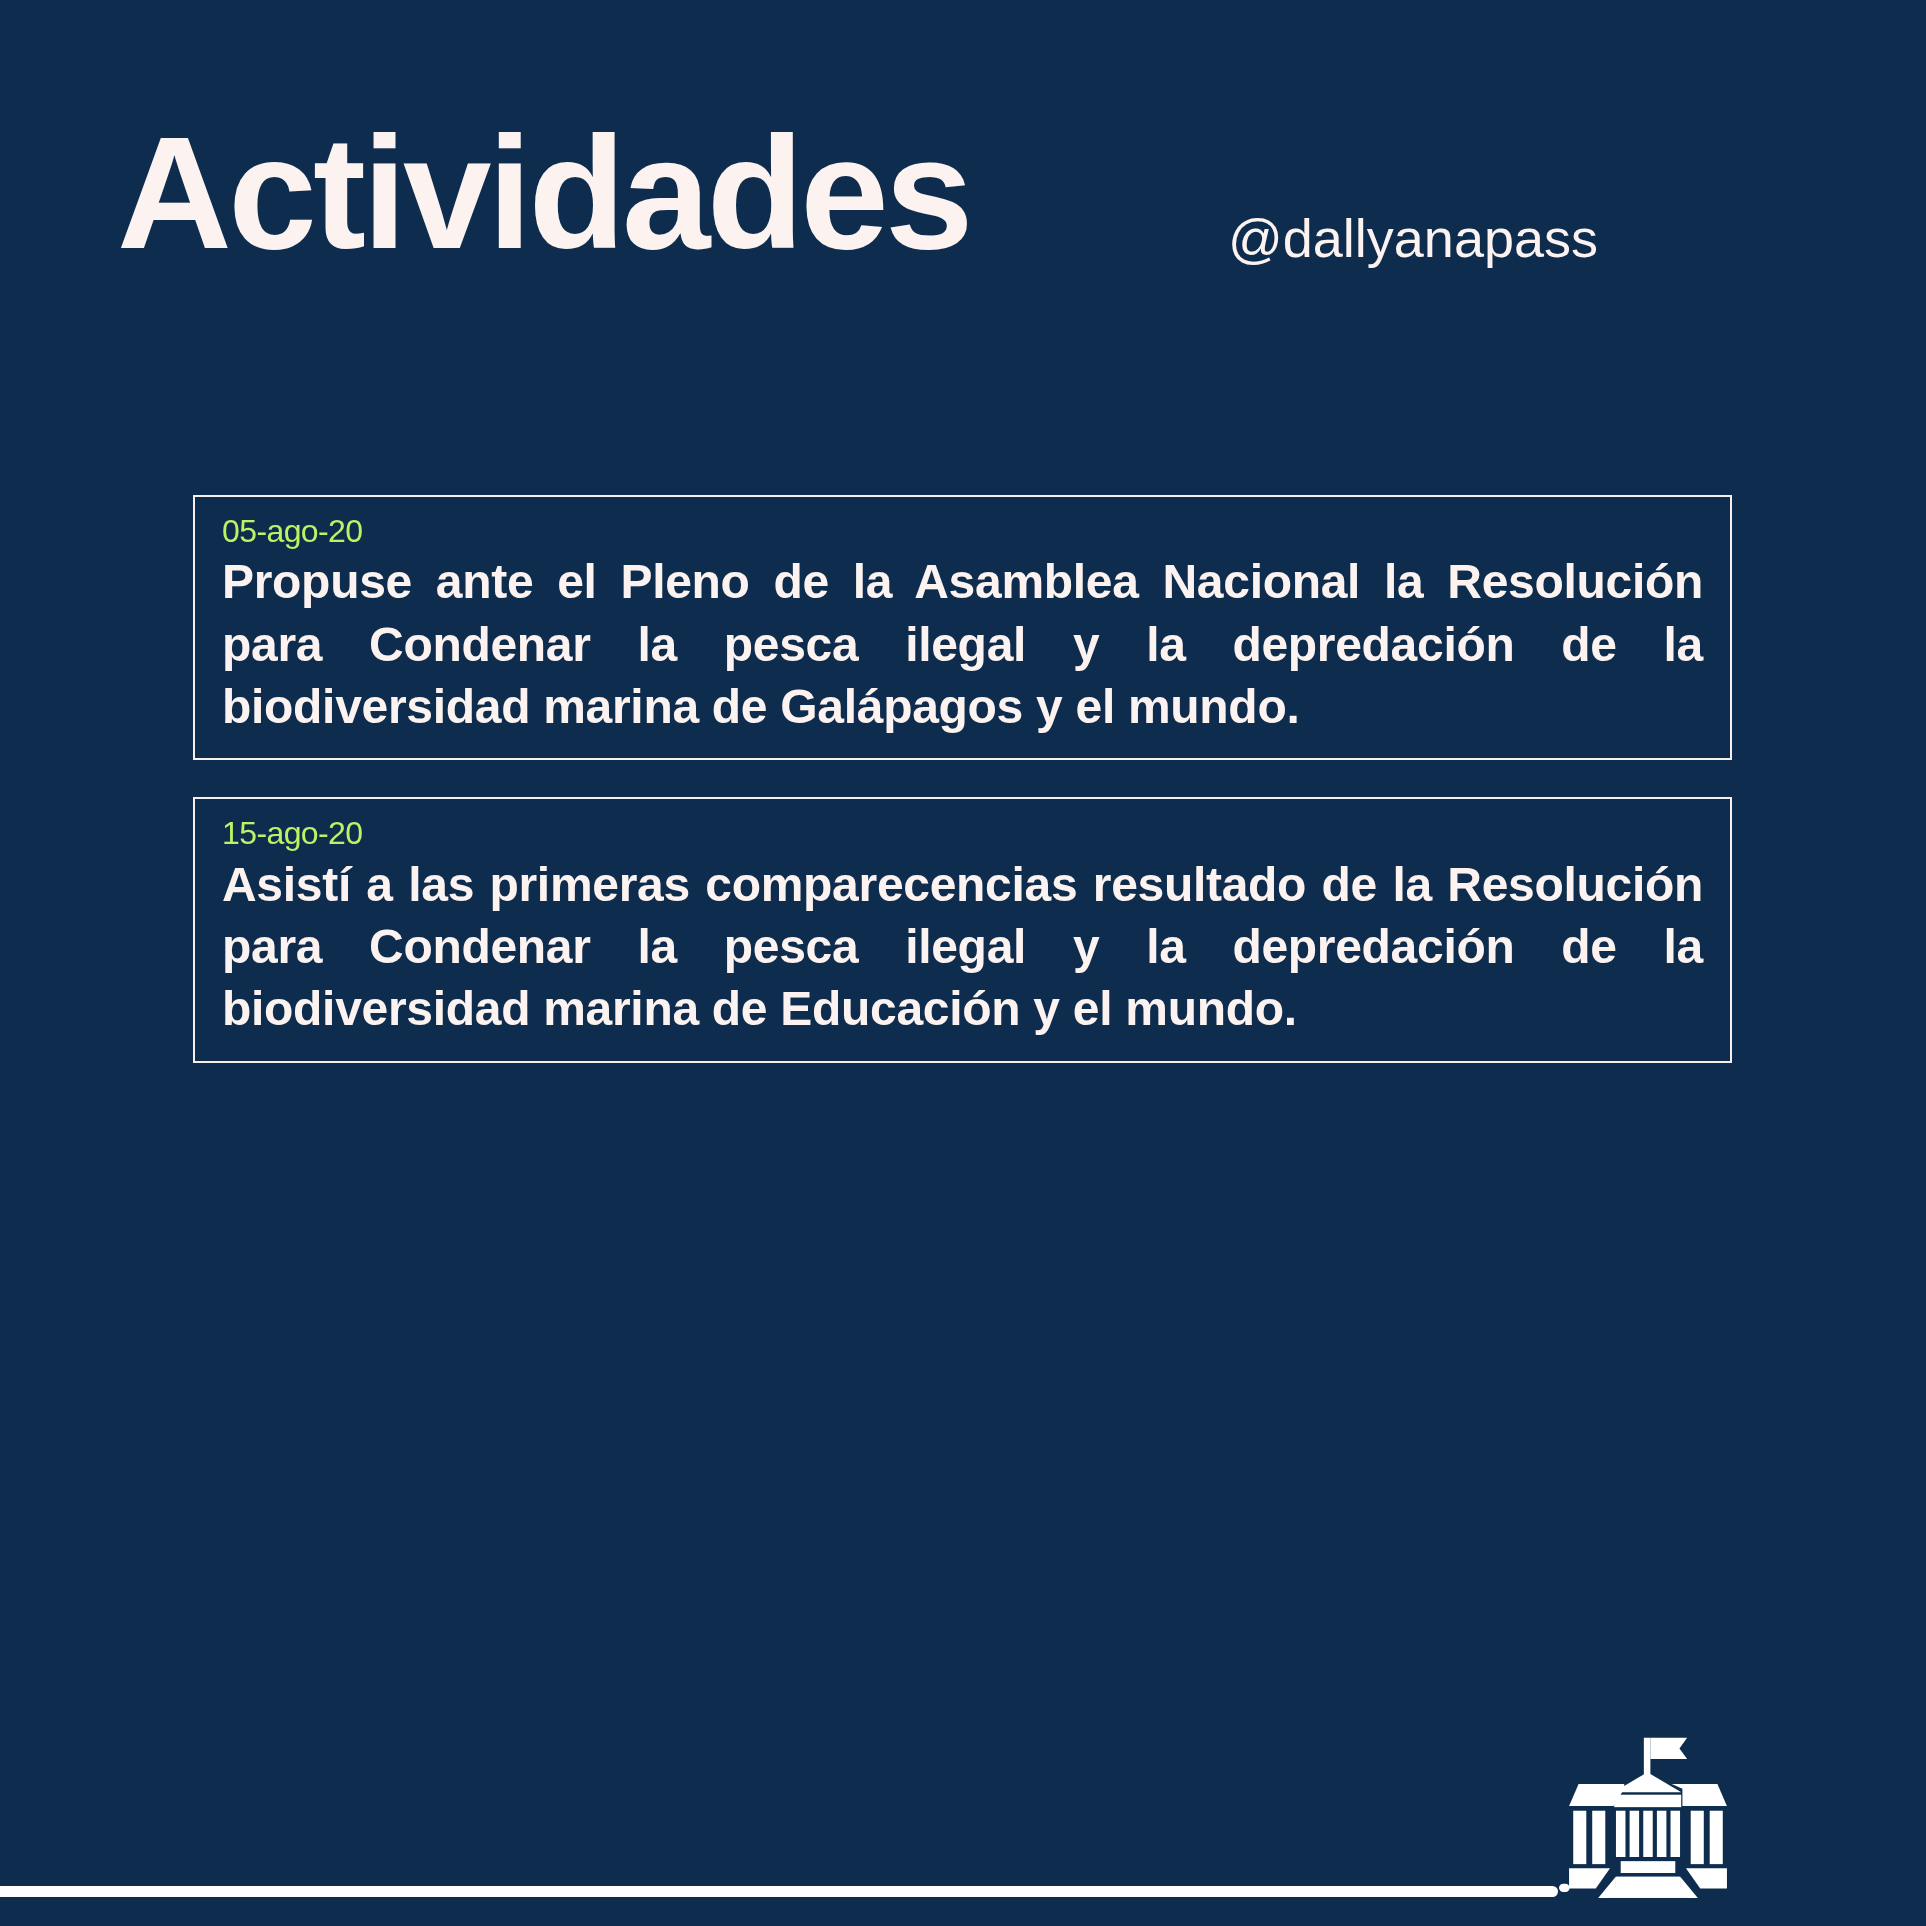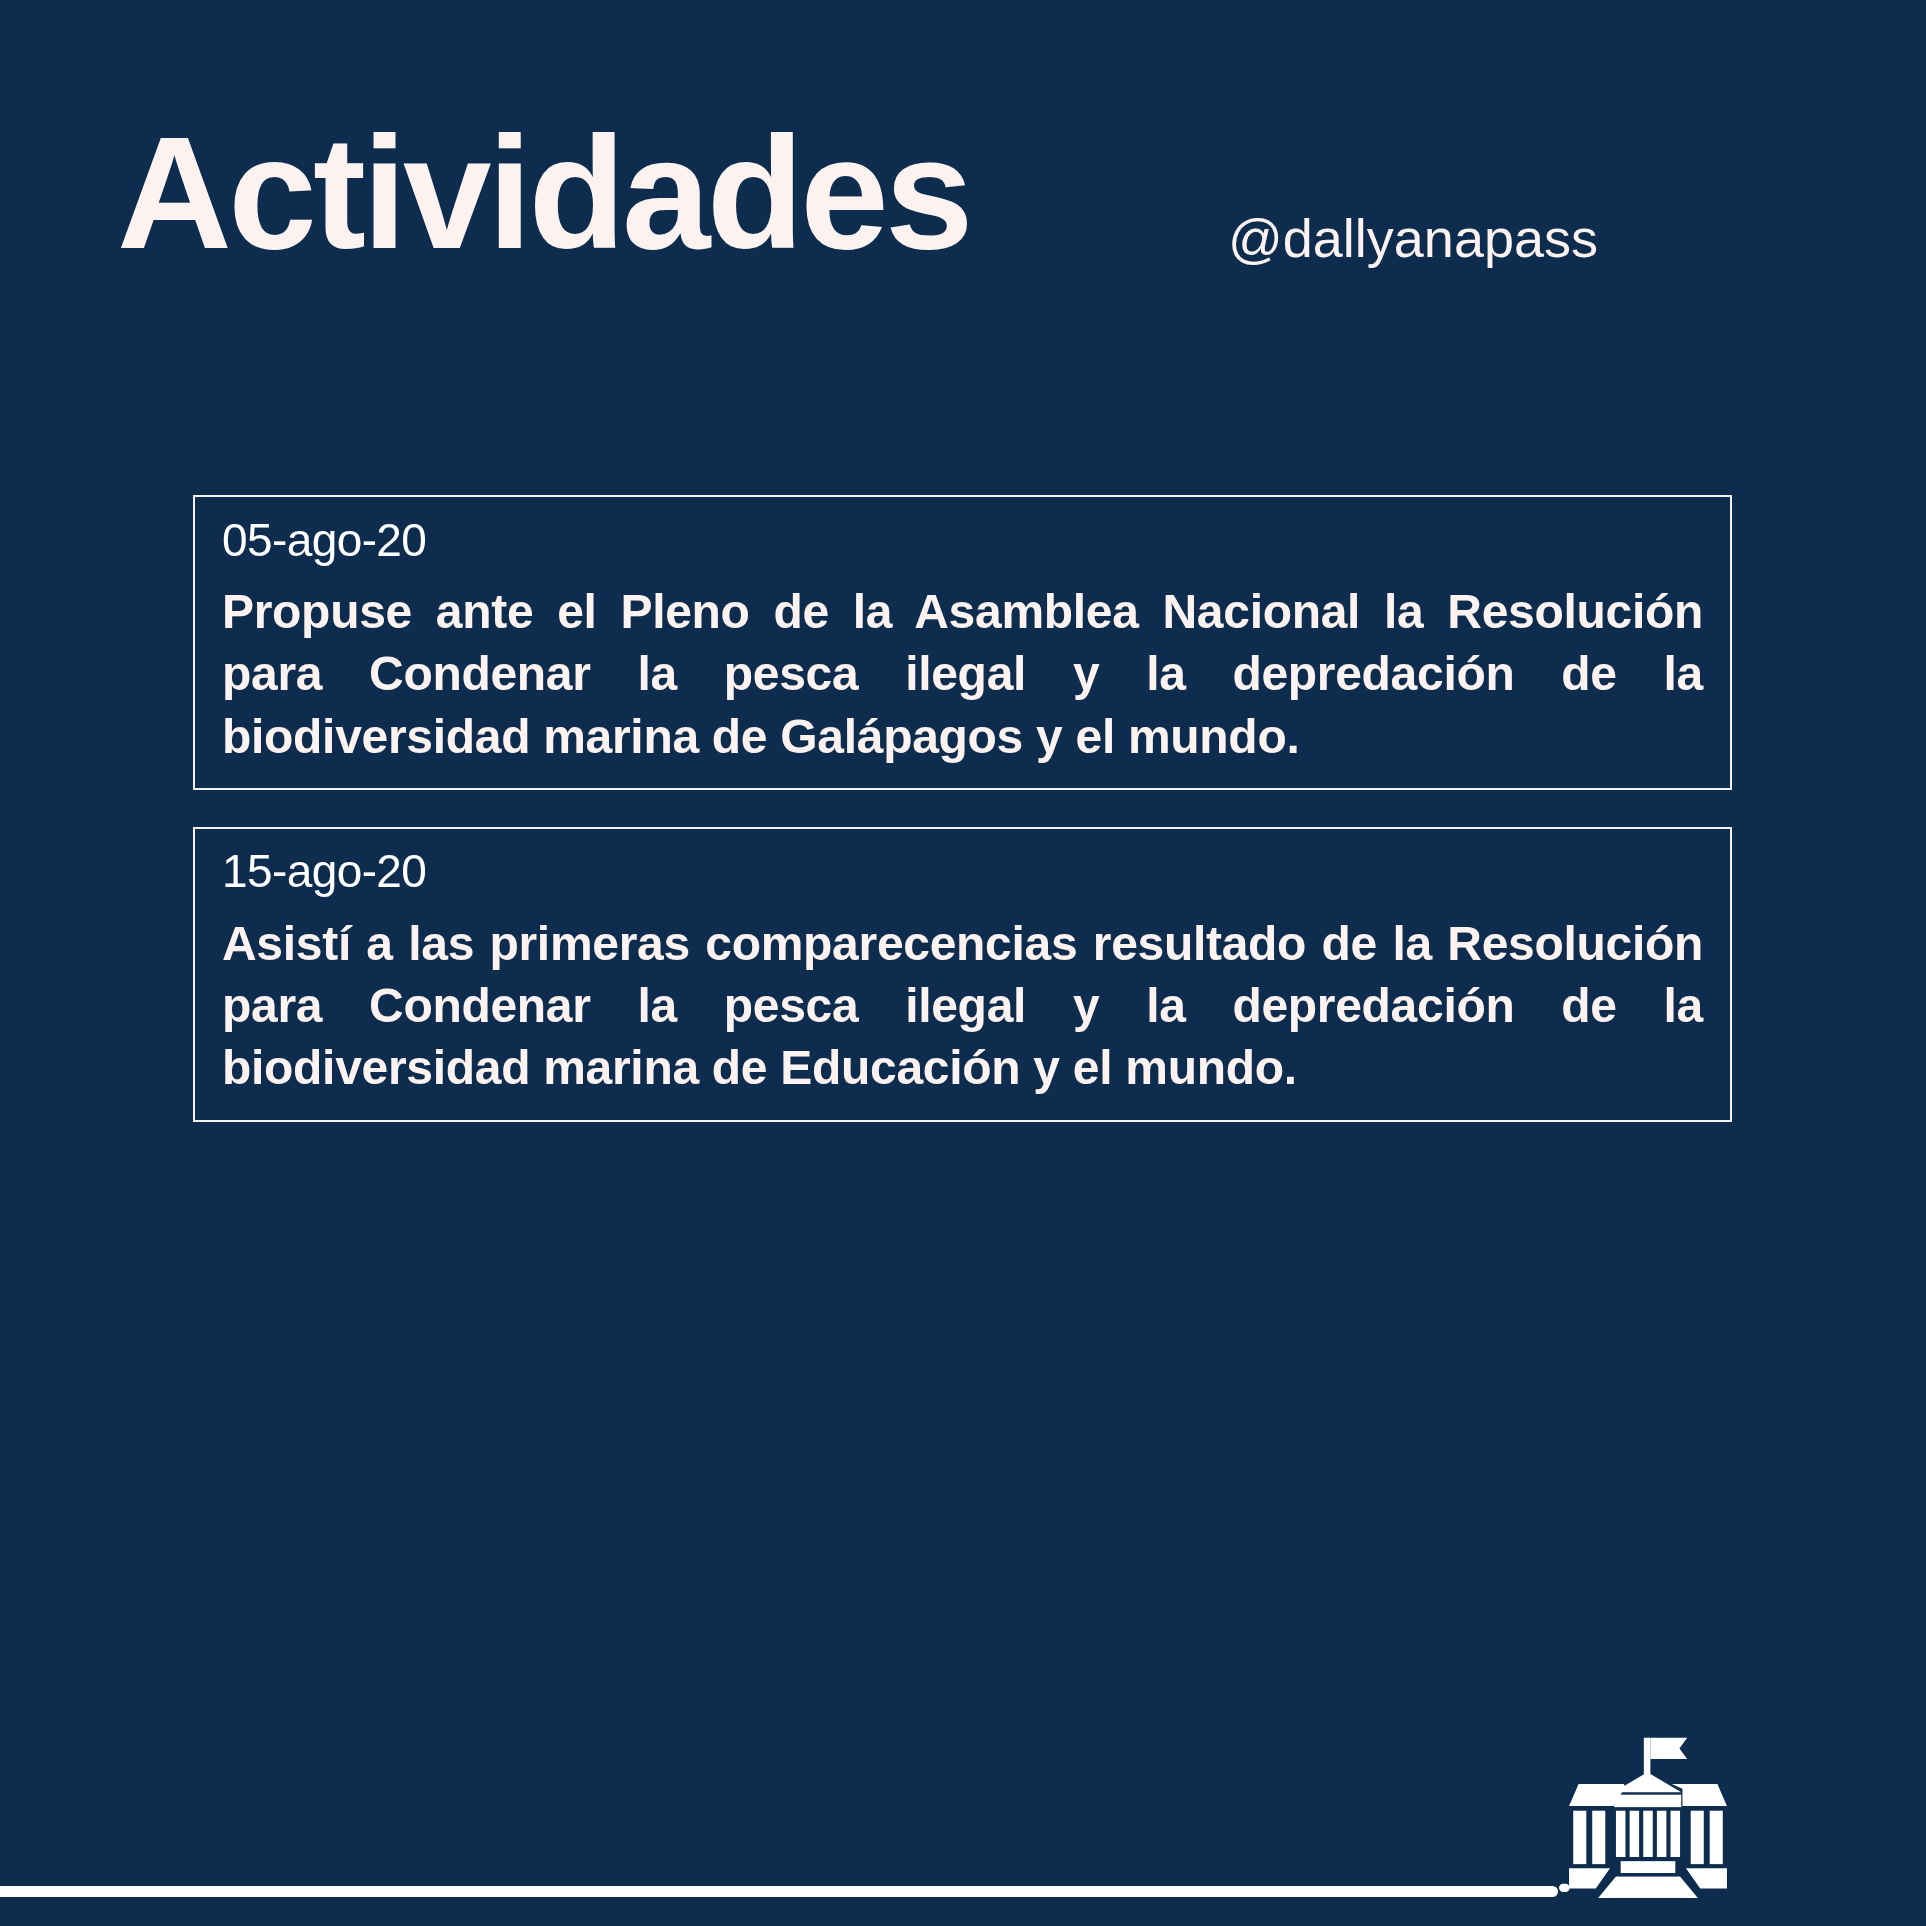--- a/index.html
+++ b/index.html
@@ -64,35 +64,35 @@
     width:1539px;
   }
 
   .card{
     border:2.4px solid #F6EFEC;
     padding:15.5px 27px 20px 27px;
     margin-bottom:37px;
   }
 
   .card-date{
-    font-size:46px;
+    font-size:32px;
     font-weight:400;
     line-height:1.18;
-    color:#ffffff;
+    color:#bef264;
     letter-spacing:-0.6px;
   }
 
   .card-body{
     font-size:48px;
     font-weight:bold;
     line-height:1.30;
     color:#FCF3F0;
     text-align:justify;
     letter-spacing:-0.3px;
-    margin-top:14px;
+    margin-top:1px;
   }
   .card-body.justify-all{ text-align-last:left; }
 
   
   .footer-rule{
     position:absolute;
     left:0; top:1886px;
     width:1558px; height:11.3px;
     background:#FFFFFF;
     border-radius:0 6px 6px 0;

